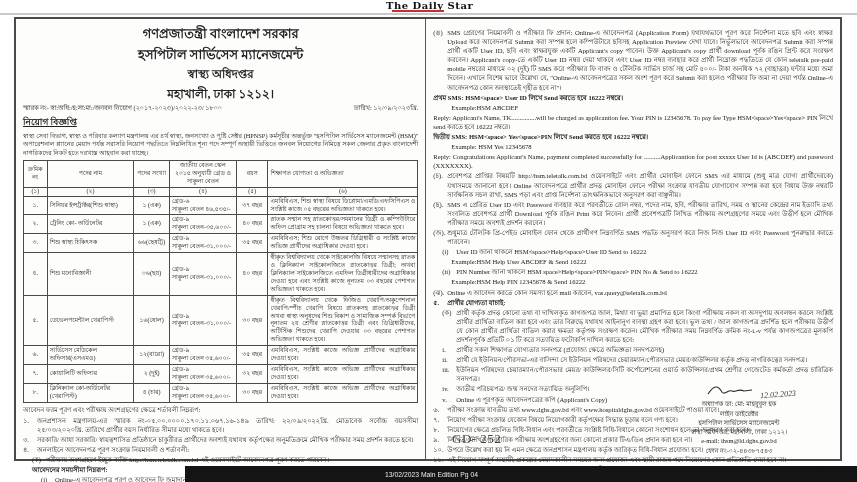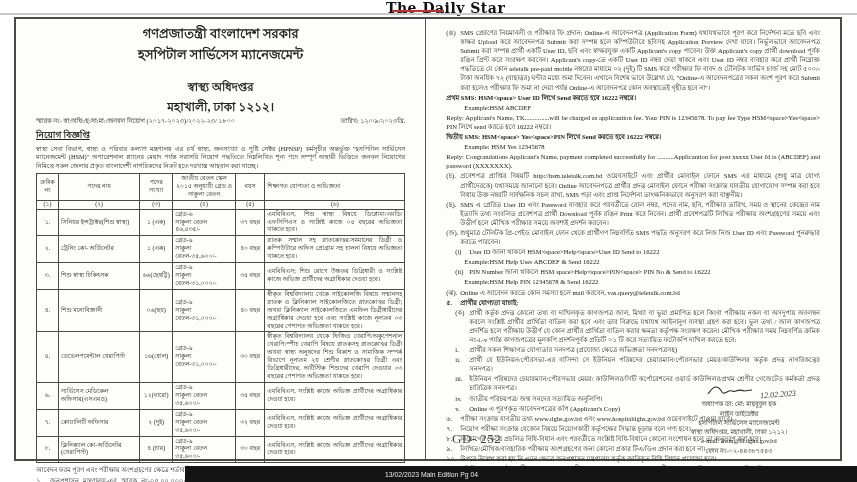--- a/index.html
+++ b/index.html
@@ -1,30 +1,30 @@
 <!DOCTYPE html>
 <html><head>
 <meta charset="utf-8">
 <style>
   html,body{margin:0;padding:0;}
   body{width:857px;height:482px;position:relative;background:#ffffff;overflow:hidden;
        font-family:"Liberation Serif","DejaVu Serif","DejaVu Sans",serif;color:#222;}
-  .masthead{position:absolute;left:386px;top:0;font-size:14px;font-weight:700;color:#111;
+  .masthead{position:absolute;left:386px;top:0;font-size:10px;font-weight:700;color:#111;
             font-family:"DejaVu Serif",serif;letter-spacing:0.5px;}
   .masthead-tag{position:absolute;left:392px;top:10px;width:52px;height:2px;background:#c62f2f;}
   .page-rule{position:absolute;left:0;top:13px;width:857px;height:2px;background:#c9c9c9;}
   .clip{position:absolute;left:14px;top:17px;width:828px;height:444px;background:#fdfdfc;
         border:2px solid #4a4a4a;box-sizing:border-box;display:flex;}
-  .col{box-sizing:border-box;padding:4px 20px;font-size:6.6px;line-height:1.38;}
+  .col{box-sizing:border-box;padding:4px 7px;font-size:6.6px;line-height:1.38;}
   .col.left{width:49.8%;border-right:1.5px solid #555;}
   .col.right{width:50.2%;position:relative;padding-top:8px;}
   .hdr{text-align:center;font-weight:700;}
   .h1{font-size:13px;margin-top:2px;}
   .h2{font-size:13px;margin-top:3px;}
-  .h3{font-size:11.5px;margin-top:16px;text-align:center;}
+  .h3{font-size:11.5px;margin-top:3px;text-align:center;}
   .h4{font-size:12px;margin-top:3px;}
   .memo{display:flex;justify-content:space-between;font-size:6.4px;margin:2px 0 3px 0;}
   .ntitle{text-align:left;font-size:9px;font-weight:700;text-decoration:underline;margin:1px 0 3px 0;}
   .intro{font-size:6.3px;text-align:justify;line-height:1.35;}
   table{border-collapse:collapse;width:100%;margin-top:3px;font-size:6.1px;line-height:1.3;}
   td,th{border:1px solid #4a4a4a;padding:1px 2px;vertical-align:middle;font-weight:400;}
   th{text-align:center;}
   .cnum{text-align:center;font-size:6px;padding:0 2px;}
   .c-sl{width:6%;text-align:center;}
   .c-post{width:22%;}

